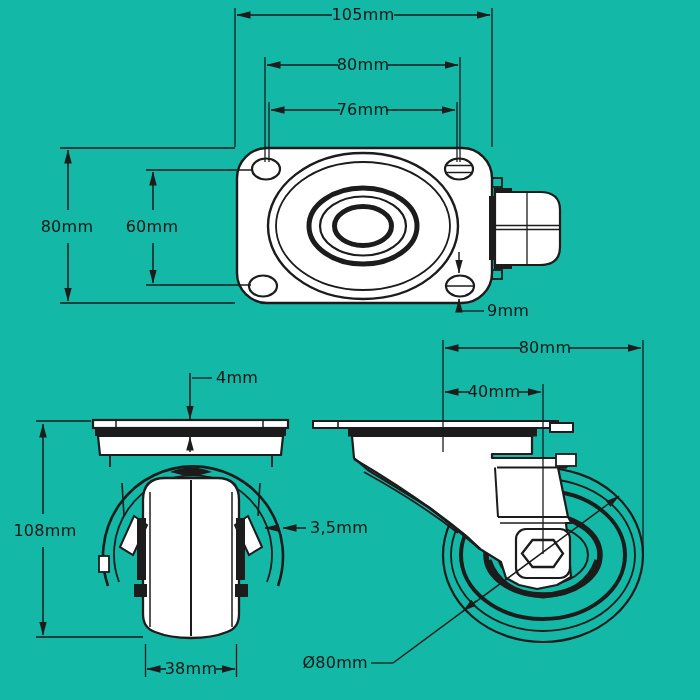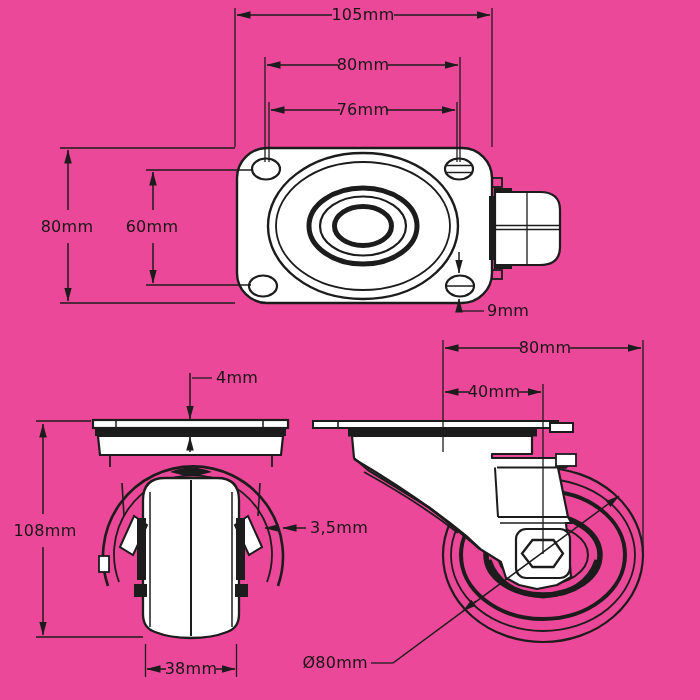--- a/index.html
+++ b/index.html
@@ -1,16 +1,16 @@
 <!DOCTYPE html>
 <html><head>
 <meta charset="utf-8">
 <style>
   html,body{margin:0;padding:0;background:#ffffff;}
-  .canvas{position:relative;width:700px;height:700px;background:#ec4899;overflow:hidden;}
+  .canvas{position:relative;width:700px;height:700px;background:#14b8a6;overflow:hidden;}
   svg{display:block;}
   svg text{
     font-family:"DejaVu Sans","Liberation Sans",sans-serif;
     font-size:16px;
     fill:#161616;
     letter-spacing:0.3px;
   }
   .ln{stroke:#1c1c1c;fill:none;}
   .wh{stroke:#1c1c1c;fill:#ffffff;}
   .fl{fill:#1c1c1c;stroke:none;}

